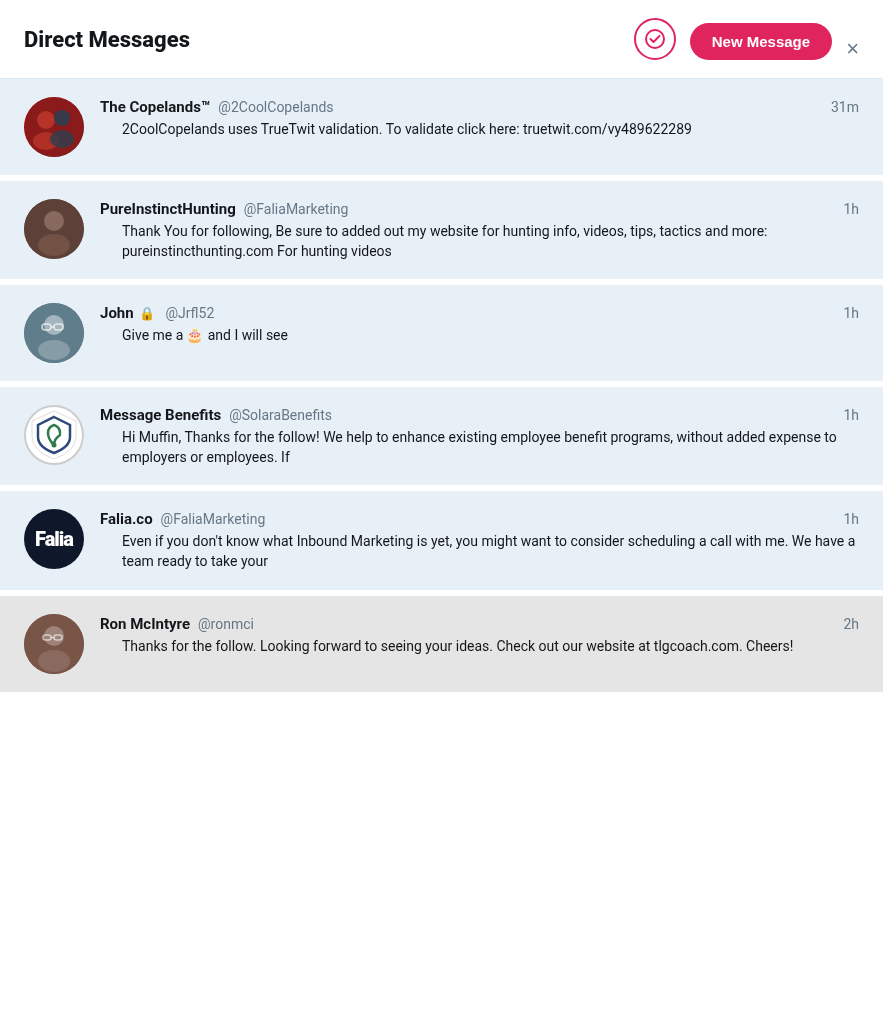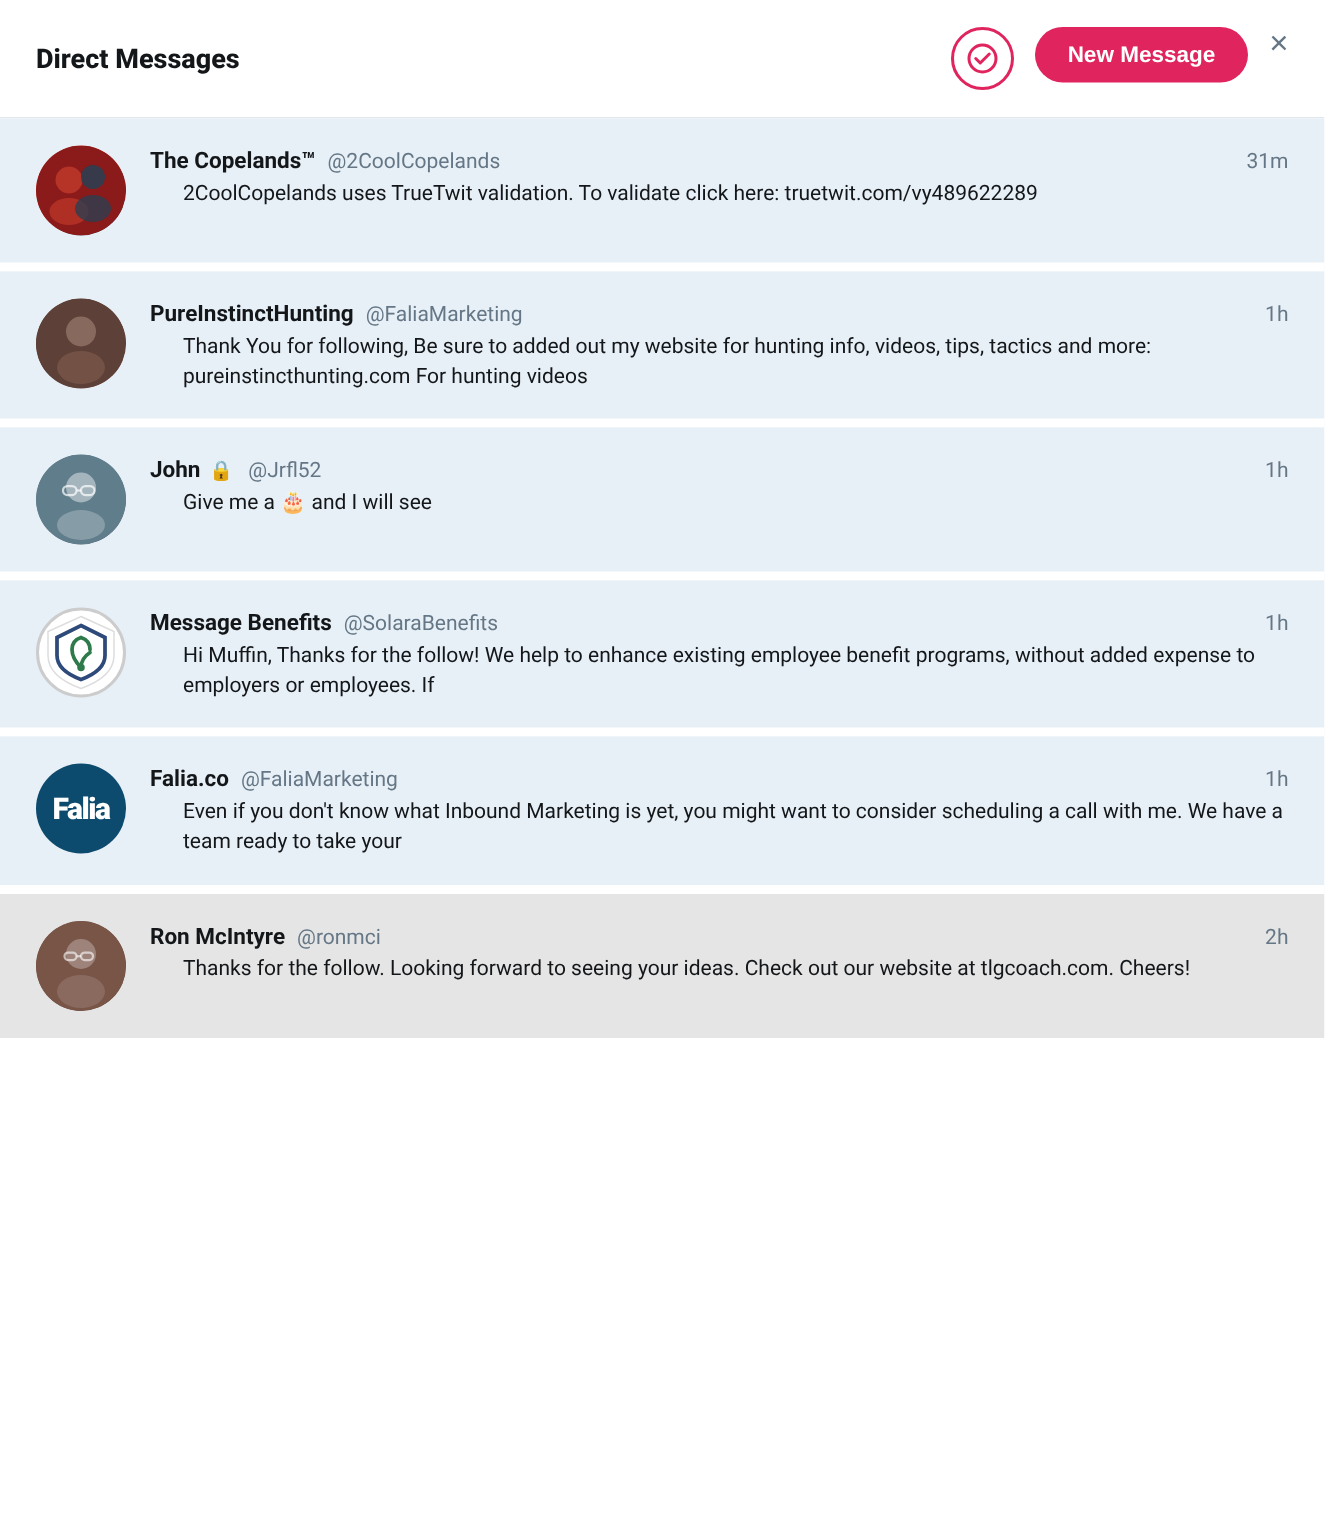--- a/index.html
+++ b/index.html
@@ -11,27 +11,27 @@
     }
     .header {
       display: flex;
       align-items: center;
       justify-content: space-between;
       padding: 18px 24px;
       background: #fff;
       border-bottom: 1px solid #e1e8ed;
     }
     .header-title {
-      font-size: 18px;
+      font-size: 22px;
       font-weight: 800;
       color: #14171a;
     }
     .header-actions {
       display: flex;
-      align-items: flex-start;
+      align-items: flex-end;
       gap: 14px;
     }
     .dm-icon-btn {
       width: 42px;
       height: 42px;
       border-radius: 50%;
       border: 2px solid #e0245e;
       background: #fff;
       display: flex;
       align-items: center;
@@ -96,21 +96,21 @@
       background: linear-gradient(135deg, #5d4037 40%, #8d6e63 100%);
     }
     .avatar-john {
       background: linear-gradient(135deg, #607d8b 40%, #455a64 100%);
     }
     .avatar-solara {
       background: #fff;
       border: 2px solid #ccc;
     }
     .avatar-falia {
-      background: #0c4a6e;
+      background: #0f172a;
       align-items: center;
     }
     .avatar-ron {
       background: linear-gradient(135deg, #795548 40%, #5d4037 100%);
     }
     .message-content {
       flex: 1;
       min-width: 0;
     }
     .message-header {

